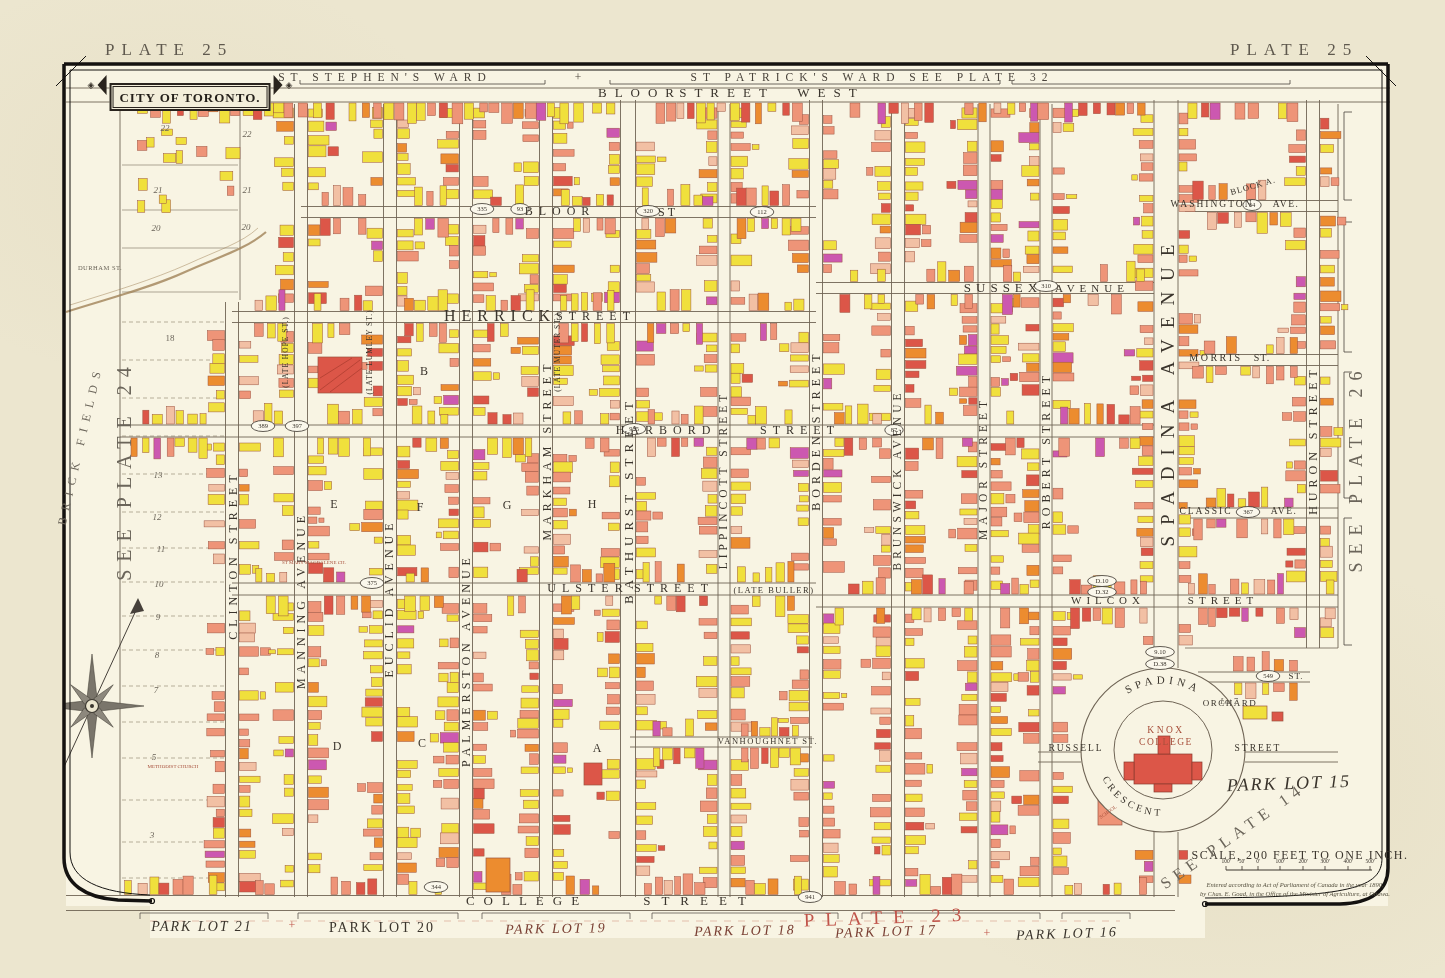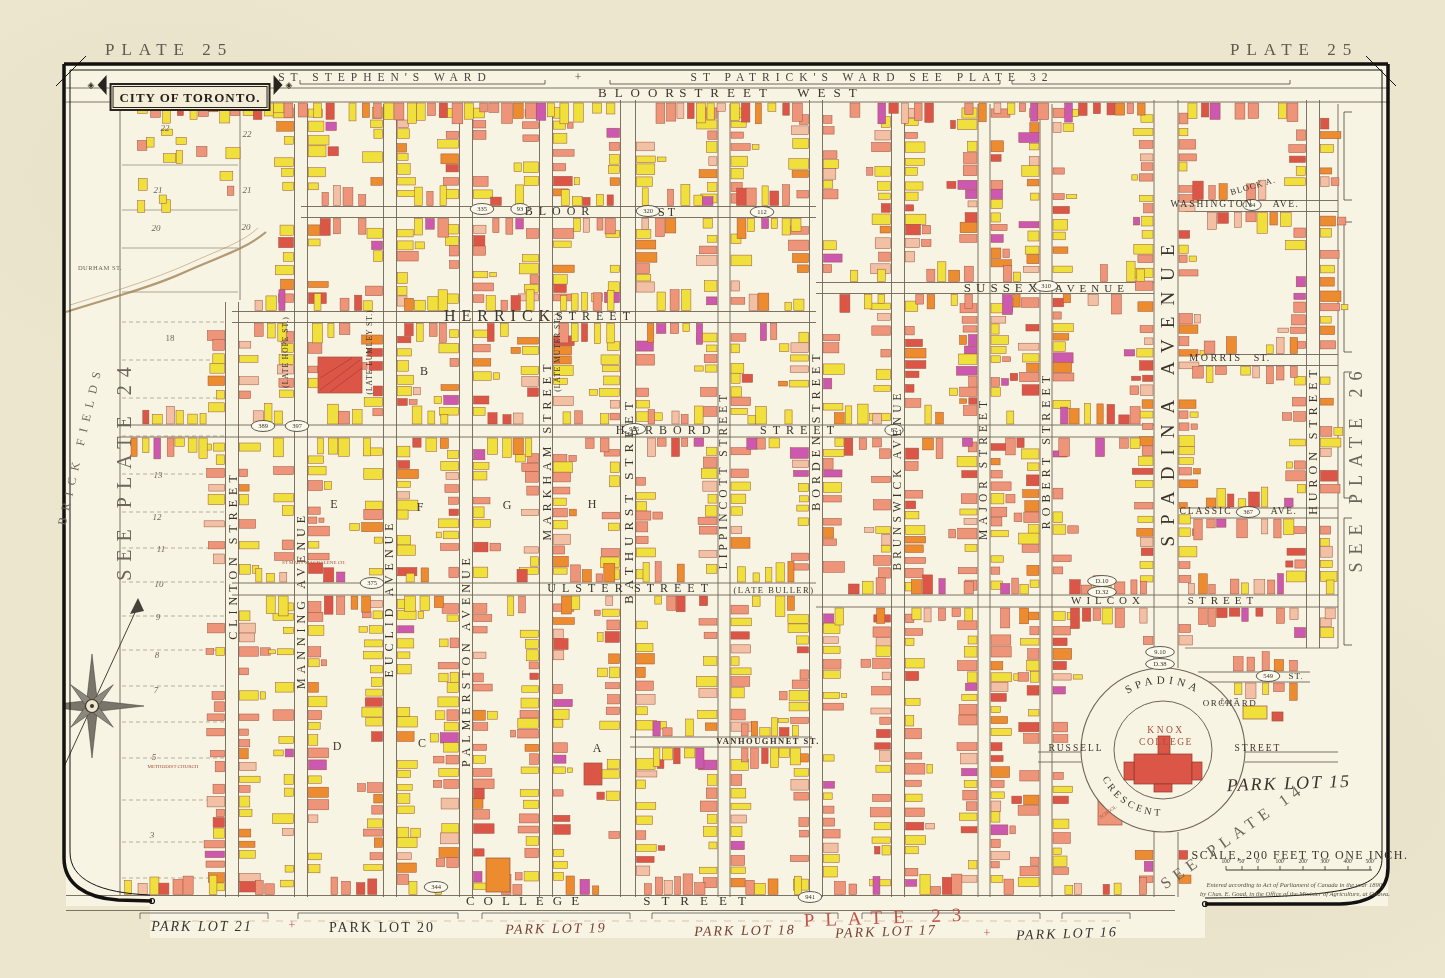--- a/index.html
+++ b/index.html
@@ -2006,21 +2006,21 @@
       <div class="lbl" style="left: 800px; top: 430px; font-size: 12px; letter-spacing: 6px; color: rgb(58, 52, 44); transform: translate(-50%, -50%) rotate(0deg);">STREET</div>
       <div class="lbl" style="left: 1206px; top: 512px; font-size: 9.5px; letter-spacing: 2px; color: rgb(58, 52, 44); transform: translate(-50%, -50%) rotate(0deg);">CLASSIC</div>
       <div class="lbl" style="left: 1284px; top: 512px; font-size: 9.5px; letter-spacing: 1.5px; color: rgb(58, 52, 44); transform: translate(-50%, -50%) rotate(0deg);">AVE.</div>
       <div class="lbl" style="left: 588px; top: 588px; font-size: 12px; letter-spacing: 6px; color: rgb(58, 52, 44); transform: translate(-50%, -50%) rotate(0deg);">ULSTER</div>
       <div class="lbl" style="left: 674px; top: 588px; font-size: 12px; letter-spacing: 6px; color: rgb(58, 52, 44); transform: translate(-50%, -50%) rotate(0deg);">STREET</div>
       <div class="lbl" style="left: 774px; top: 590px; font-size: 8.5px; letter-spacing: 1.5px; color: rgb(58, 52, 44); transform: translate(-50%, -50%) rotate(0deg);">(LATE BULLER)</div>
       <div class="lbl" style="left: 1108px; top: 600px; font-size: 11px; letter-spacing: 5px; color: rgb(58, 52, 44); transform: translate(-50%, -50%) rotate(0deg);">WILCOX</div>
       <div class="lbl" style="left: 1223px; top: 600px; font-size: 11px; letter-spacing: 5px; color: rgb(58, 52, 44); transform: translate(-50%, -50%) rotate(0deg);">STREET</div>
       <div class="lbl" style="left: 1230px; top: 676px; font-size: 9px; letter-spacing: 1.5px; color: rgb(58, 52, 44); transform: translate(-50%, -50%) rotate(0deg); margin-top: 27px;">ORCHARD</div>
       <div class="lbl" style="left: 1296px; top: 676px; font-size: 9px; letter-spacing: 1px; color: rgb(58, 52, 44); transform: translate(-50%, -50%) rotate(0deg);">ST.</div>
-      <div class="lbl" style="left: 768px; top: 741px; font-size: 8.5px; letter-spacing: 1.5px; color: rgb(58, 52, 44); transform: translate(-50%, -50%) rotate(0deg); font-weight: bold;">VANHOUGHNET ST.</div>
+      <div class="lbl" style="left: 768px; top: 741px; font-size: 8.5px; letter-spacing: 1.5px; color: rgb(58, 52, 44); transform: translate(-50%, -50%) rotate(0deg);">VANHOUGHNET ST.</div>
       <div class="lbl" style="left: 1076px; top: 749px; font-size: 9.5px; letter-spacing: 2px; color: rgb(58, 52, 44); transform: translate(-50%, -50%) rotate(0deg);">RUSSELL</div>
       <div class="lbl" style="left: 1258px; top: 749px; font-size: 9.5px; letter-spacing: 2px; color: rgb(58, 52, 44); transform: translate(-50%, -50%) rotate(0deg);">STREET</div>
       <div class="lbl" style="left: 527px; top: 900px; font-size: 13px; letter-spacing: 9px; color: rgb(58, 52, 44); transform: translate(-50%, -50%) rotate(0deg);">COLLEGE</div>
       <div class="lbl" style="left: 700px; top: 900px; font-size: 13px; letter-spacing: 11px; color: rgb(58, 52, 44); transform: translate(-50%, -50%) rotate(0deg);">STREET</div>
       <div class="lbl" style="left: 888px; top: 917px; font-size: 19px; letter-spacing: 11px; color: rgb(192, 84, 74); transform: translate(-50%, -50%) rotate(-2deg);">PLATE 23</div>
       <div class="lbl" style="left: 100px; top: 268px; font-size: 6.5px; letter-spacing: 0.5px; color: rgb(107, 101, 90); transform: translate(-50%, -50%) rotate(0deg);">DURHAM ST.</div>
       <div class="lbl" style="left: 233px; top: 555px; font-size: 12px; letter-spacing: 5px; color: rgb(58, 52, 44); transform: translate(-50%, -50%) rotate(-90deg);">CLINTON STREET</div>
       <div class="lbl" style="left: 301px; top: 600px; font-size: 12px; letter-spacing: 5px; color: rgb(58, 52, 44); transform: translate(-50%, -50%) rotate(-90deg);">MANNING AVENUE</div>
       <div class="lbl" style="left: 286px; top: 352px; font-size: 7.5px; letter-spacing: 1px; color: rgb(58, 52, 44); transform: translate(-50%, -50%) rotate(-90deg);">(LATE HOPE ST.)</div>
       <div class="lbl" style="left: 389px; top: 598px; font-size: 12px; letter-spacing: 5px; color: rgb(58, 52, 44); transform: translate(-50%, -50%) rotate(-90deg);">EUCLID AVENUE</div>

